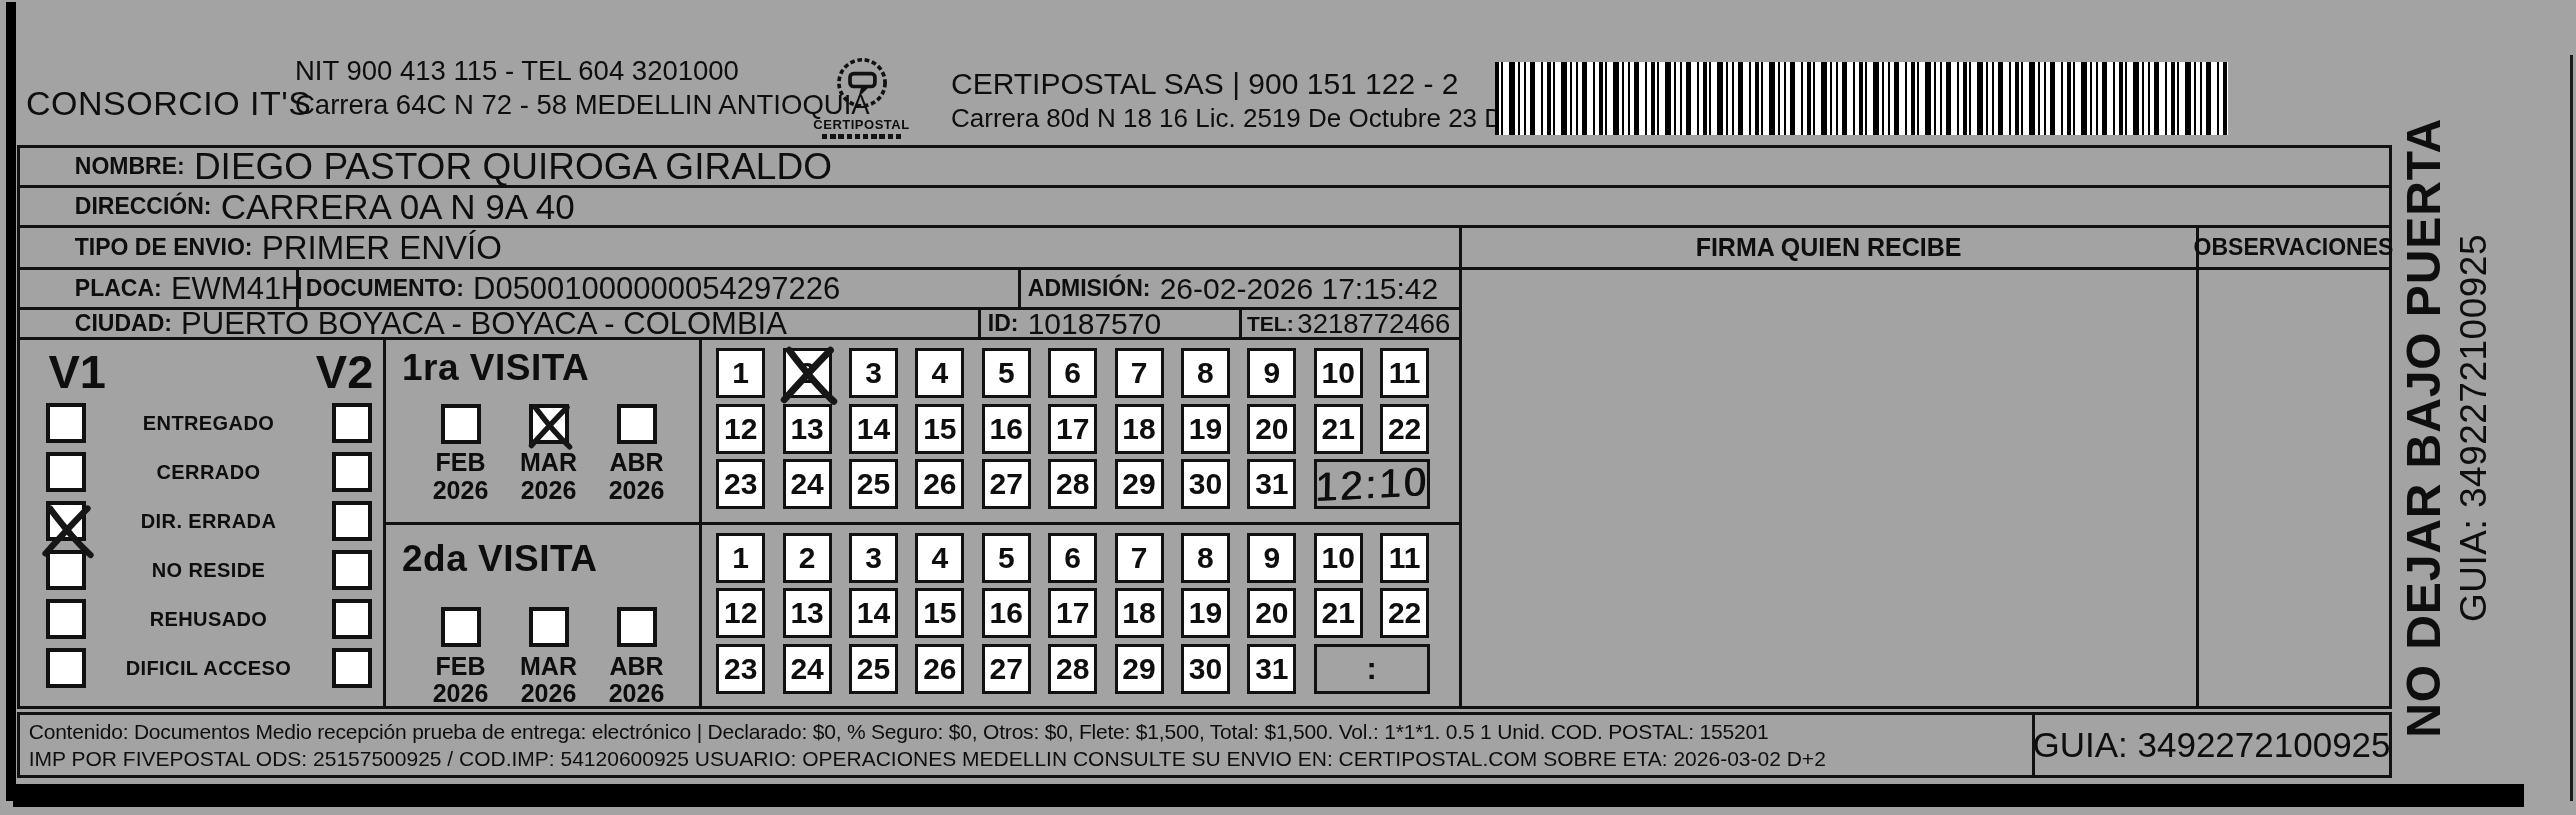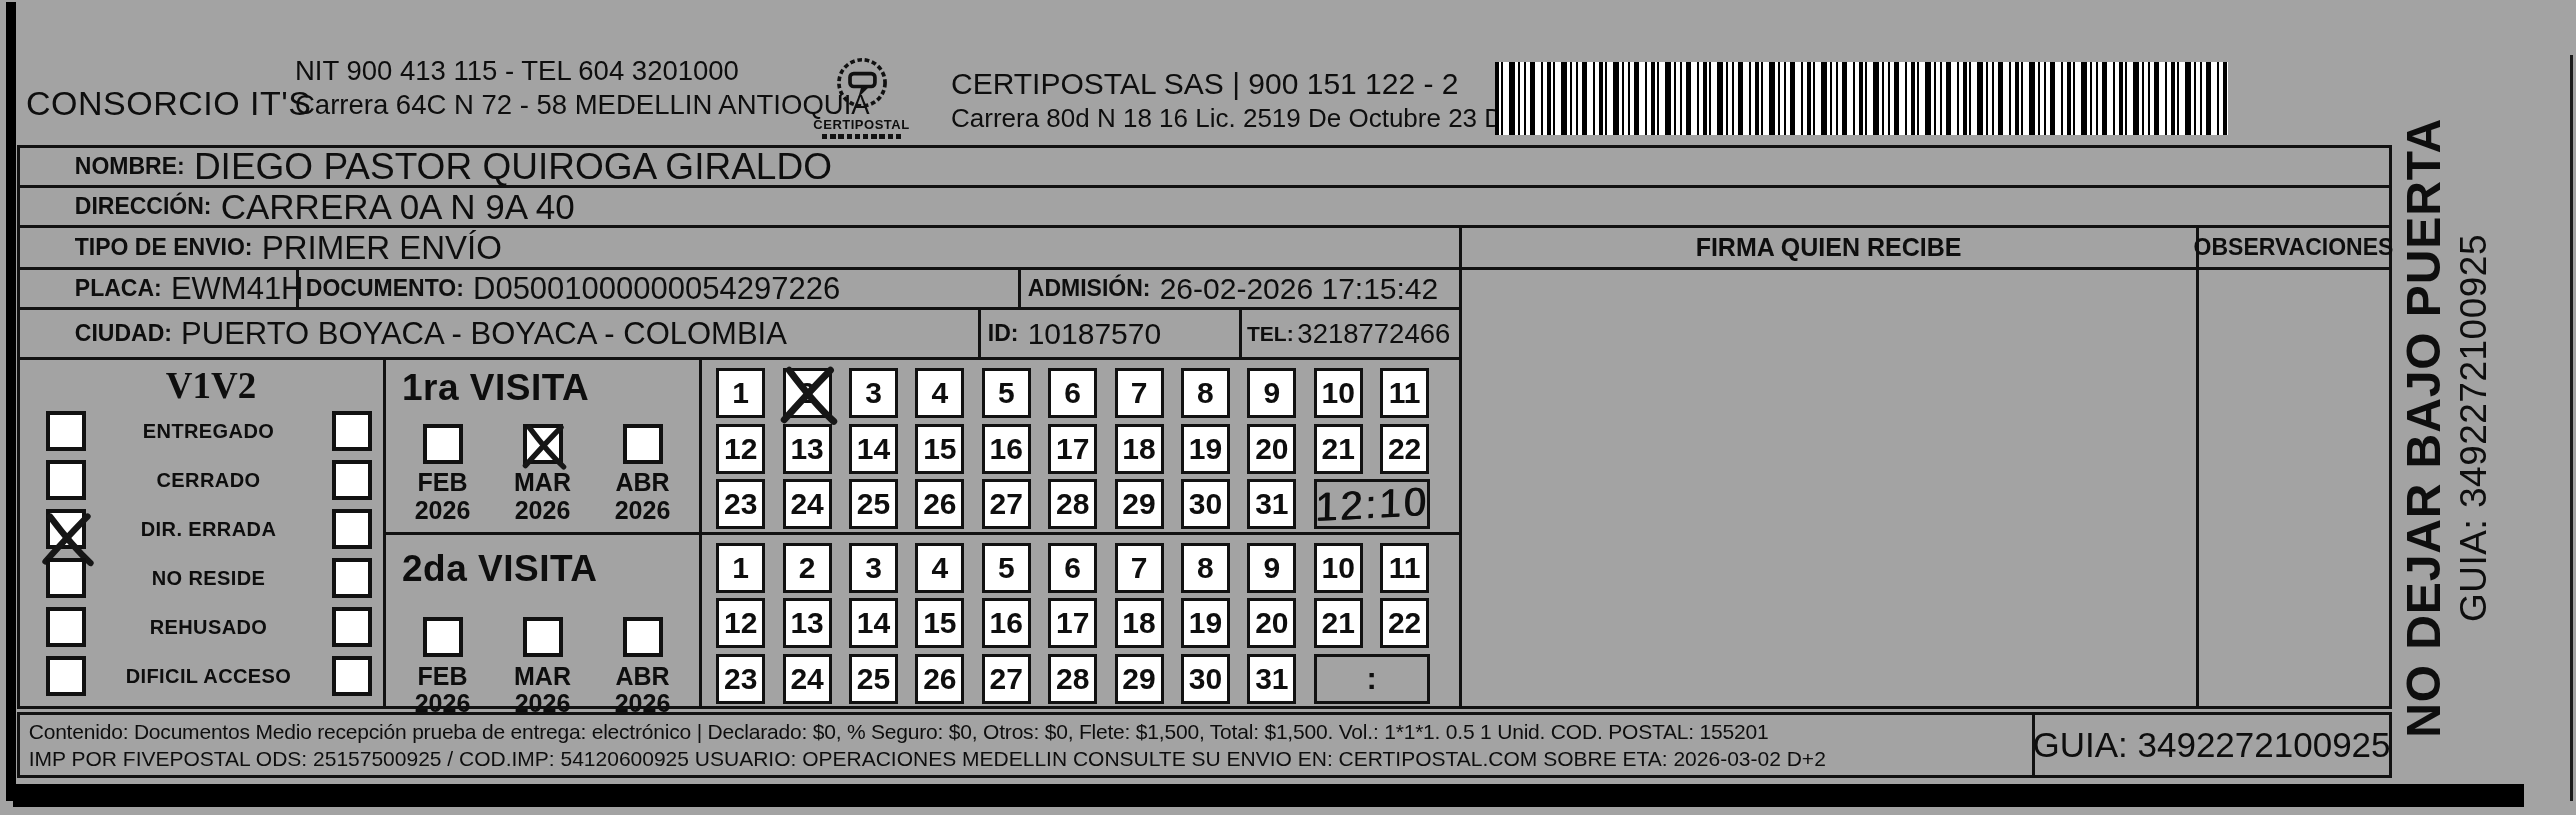--- a/index.html
+++ b/index.html
@@ -27,48 +27,48 @@
   .maintable{left:16.5px;top:145px;width:2375px;height:564px;border:3.7px solid #111;
              display:flex;flex-direction:column;}
   .frow{display:flex;align-items:center;border-bottom:3.7px solid #111;box-sizing:border-box;flex:none;padding-left:48px;}
   .flabel{font-weight:bold;font-size:23px;margin:0 9.2px 0 7.3px;white-space:nowrap;}
   .fvalue{font-size:33px;white-space:nowrap;}
   .row-nombre,.row-direccion{height:40px;}
   .tbody{flex:1;display:flex;min-height:0;}
   .left-pane{width:1442px;border-right:3.7px solid #111;display:flex;flex-direction:column;box-sizing:border-box;}
   .row-tipo{height:42px;}
   .row-placa{height:40px;}
-  .row-ciudad{height:50px;text-align:right;}
+  .row-ciudad{height:30px;text-align:right;}
   .cell{display:flex;align-items:center;box-sizing:border-box;height:100%;}
   .bdr{border-right:3.7px solid #111;}
   .c-placa{width:231px;}
   .c-doc{flex:1;}
   .c-adm{width:438px;}
   .c-ciudad{flex:1;}
   .c-id{width:261px;}
   .c-tel{width:217px;}
   .c-tel .flabel{margin:0 3.7px 0 5.5px;font-size:21px;}
   .c-tel .fvalue{font-size:27.5px;}
   .c-id .fvalue,.c-adm .fvalue{font-size:30px;}
   .c-doc .fvalue{font-size:31px;}
   .c-ciudad .fvalue{font-size:31px;}
   
   .visits{flex:1;display:flex;min-height:0;}
   .v1v2{width:366px;border-right:3.7px solid #111;box-sizing:border-box;}
-  .vheader{display:flex;justify-content:center;font-size:37px;font-weight:bold;
-           padding:3.7px 9.2px 0 29px;font-family:Liberation Serif, serif;}
+  .vheader{display:flex;justify-content:space-between;font-size:47px;font-weight:bold;
+           padding:3.7px 9.2px 0 29px;}
   .opt-row{display:flex;align-items:center;height:49px;padding:0 11px 0 26px;}
   .opt-label{flex:1;text-align:center;font-size:20px;font-weight:bold;letter-spacing:0.4px;}
   .cb{width:40px;height:40px;border:4.6px solid #111;background:#fff;position:relative;flex:none;box-sizing:border-box;}
   .visitacol{width:316px;border-right:3.7px solid #111;box-sizing:border-box;display:flex;flex-direction:column;}
   .daygrid{flex:1;display:flex;flex-direction:column;}
   .visita-sec,.grid{flex:1;box-sizing:border-box;min-height:0;}
   .sec-b{border-bottom:3.7px solid #111;}
   .visita-title{font-size:37px;font-weight:bold;margin:7.3px 0 0 16.5px;letter-spacing:0.5px;}
-  .months{display:flex;gap:12px;margin:14.7px 0 0 13px;}
+  .months{display:flex;gap:0;margin:14.7px 0 0 13px;justify-content:center;}
   .month-col{width:88px;display:flex;flex-direction:column;align-items:center;}
   .month-col .cb{margin-bottom:5.5px;}
   .month-name,.month-year{font-weight:bold;font-size:25px;line-height:27.5px;}
   .day-row{display:flex;gap:17.4px;padding-left:14.7px;margin-top:5.5px;}
   .day-row:first-child{margin-top:8.2px;}
   .day-box{width:49px;height:50px;border:3.7px solid #111;display:flex;align-items:center;
            justify-content:center;position:relative;box-sizing:border-box;background:#fff;}
   .day-num{font-weight:bold;font-size:30px;}
   .time-box{width:116px;height:50px;border:3.7px solid #111;display:flex;align-items:center;
             justify-content:center;position:relative;box-sizing:border-box;}

